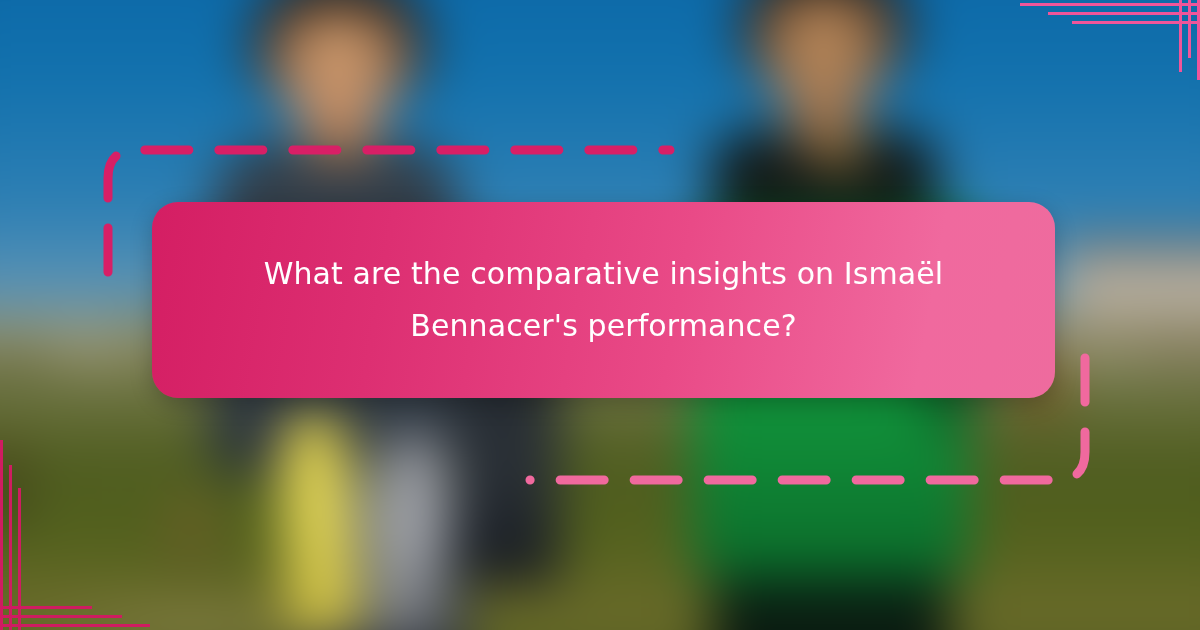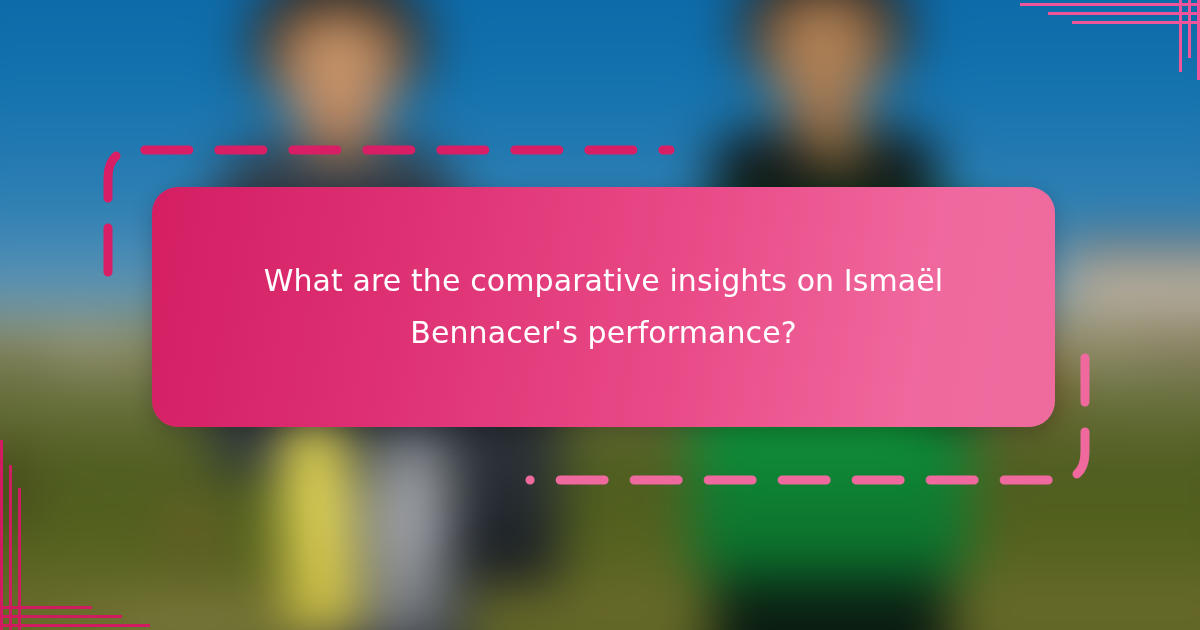--- a/index.html
+++ b/index.html
@@ -274,23 +274,23 @@
   .cl-tr { top: 0; right: 0; width: 180px; height: 80px; }
   .cl-bl { bottom: 0; left: 0; width: 190px; height: 190px; }
 
   .ln { position: absolute; background: #f0559a; }
   .ln-dark { position: absolute; background: #cf1c61; }
 
   
   .card {
     position: absolute;
     left: 152px;
-    top: 187px;
+    top: 202px;
     width: 903px;
-    height: 240px;
+    height: 196px;
     border-radius: 26px;
     background: linear-gradient(100deg, #d41e63 0%, #dd2f72 26%, #e94a87 58%, #f0699e 85%, #ee6b9e 100%);
     box-shadow: 0 6px 22px rgba(0,0,0,0.22);
     display: flex;
     align-items: center;
     justify-content: center;
     box-sizing: border-box;
     padding: 0 73px;
   }
   .card-text {

